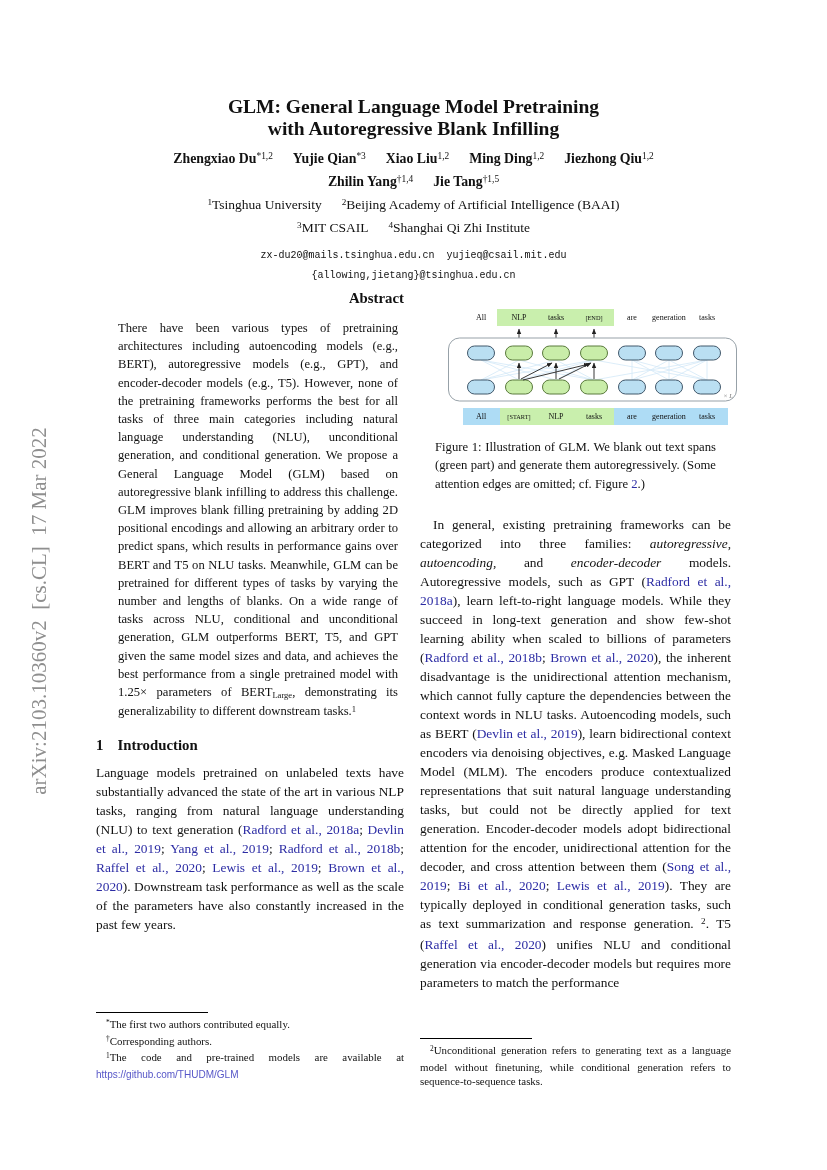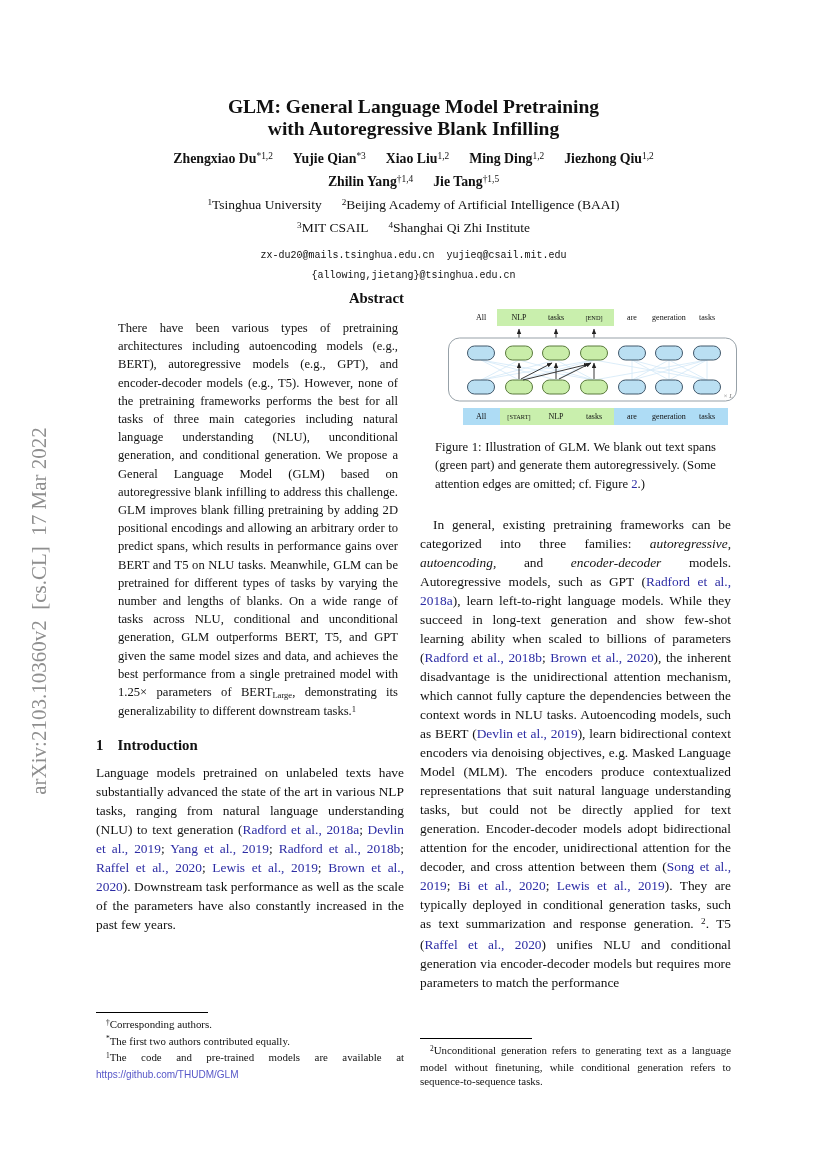--- a/index.html
+++ b/index.html
@@ -176,21 +176,21 @@
         <text x="272" y="112">tasks</text>
       </g>
     </svg>
     <figcaption><span class="seg-plain">Figure 1: Illustration of GLM. We blank out text spans (green part) and generate them autoregressively. (Some attention edges are omitted; cf. Figure </span><span class="seg-cite">2</span><span class="seg-plain">.)</span></figcaption>
   </figure>
   <p class="body indent" style="margin-top:22px;"><span class="seg-plain">In general, existing pretraining frameworks can be categorized into three families: </span><span class="seg-italic">autoregressive</span><span class="seg-plain">, </span><span class="seg-italic">autoencoding</span><span class="seg-plain">, and </span><span class="seg-italic">encoder-decoder</span><span class="seg-plain"> models. Autoregressive models, such as GPT (</span><span class="seg-cite">Radford et al., 2018a</span><span class="seg-plain">), learn left-to-right language models. While they succeed in long-text generation and show few-shot learning ability when scaled to billions of parameters (</span><span class="seg-cite">Radford et al., 2018b</span><span class="seg-plain">; </span><span class="seg-cite">Brown et al., 2020</span><span class="seg-plain">), the inherent disadvantage is the unidirectional attention mechanism, which cannot fully capture the dependencies between the context words in NLU tasks. Autoencoding models, such as BERT (</span><span class="seg-cite">Devlin et al., 2019</span><span class="seg-plain">), learn bidirectional context encoders via denoising objectives, e.g. Masked Language Model (MLM). The encoders produce contextualized representations that suit natural language understanding tasks, but could not be directly applied for text generation. Encoder-decoder models adopt bidirectional attention for the encoder, unidirectional attention for the decoder, and cross attention between them (</span><span class="seg-cite">Song et al., 2019</span><span class="seg-plain">; </span><span class="seg-cite">Bi et al., 2020</span><span class="seg-plain">; </span><span class="seg-cite">Lewis et al., 2019</span><span class="seg-plain">). They are typically deployed in conditional generation tasks, such as text summarization and response generation. </span><span class="seg-sup">2</span><span class="seg-plain">. T5 (</span><span class="seg-cite">Raffel et al., 2020</span><span class="seg-plain">) unifies NLU and conditional generation via encoder-decoder models but requires more parameters to match the performance</span></p>
 </section>
 
 <div class="footnotes fn-left">
   <div class="fn-rule"></div>
+  <div class="fn"><span class="seg-sup">*</span><span class="seg-plain">The first two authors contributed equally.</span></div>
   <div class="fn"><span class="seg-sup">†</span><span class="seg-plain">Corresponding authors.</span></div>
-  <div class="fn"><span class="seg-sup">*</span><span class="seg-plain">The first two authors contributed equally.</span></div>
   <div class="fn"><span class="seg-sup">1</span><span class="seg-plain">The code and pre-trained models are available at </span><span class="seg-url">https://github.com/THUDM/GLM</span></div>
 </div>
 
 <div class="footnotes fn-right">
   <div class="fn-rule"></div>
   <div class="fn"><span class="seg-sup">2</span><span class="seg-plain">Unconditional generation refers to generating text as a language model without finetuning, while conditional generation refers to sequence-to-sequence tasks.</span></div>
 </div>
 
 </body></html>

